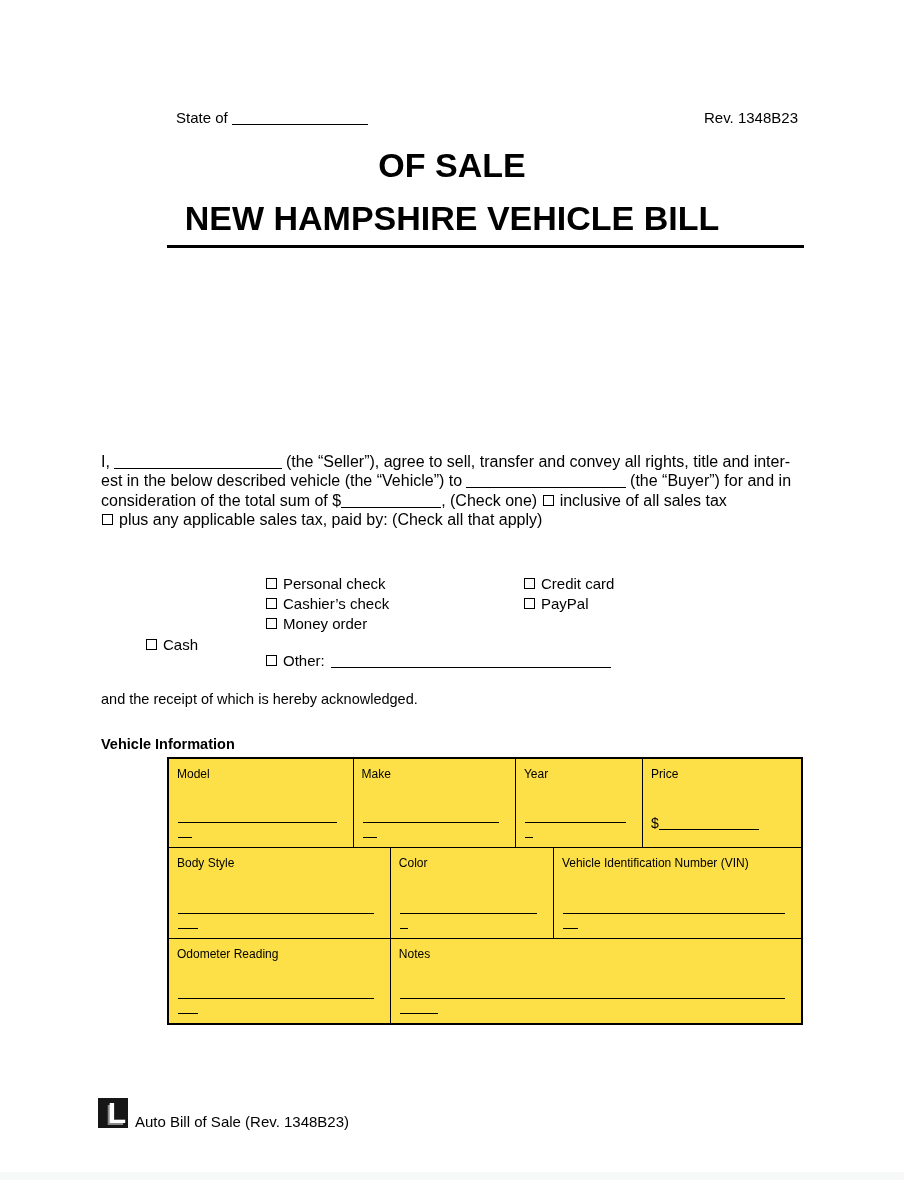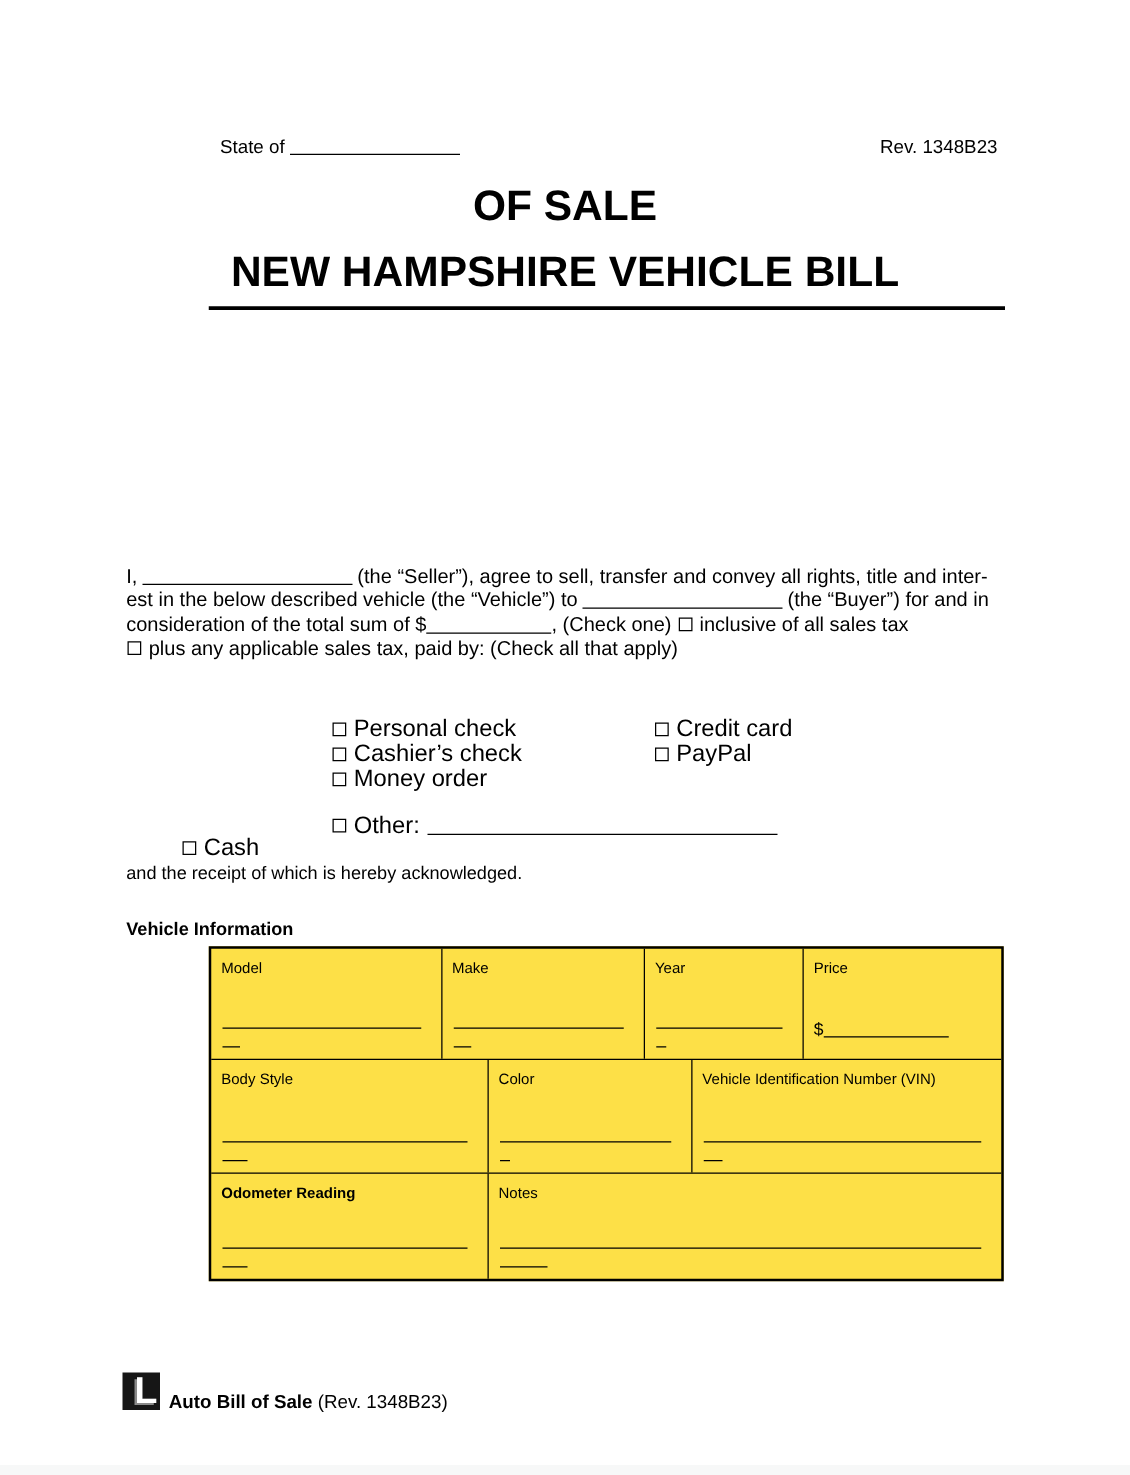--- a/index.html
+++ b/index.html
@@ -27,68 +27,68 @@
   .para .pline{white-space:nowrap;}
   .blank{display:inline-block;height:14px;border-bottom:1.4px solid #000;vertical-align:-2px;}
   .b-seller{width:168px;margin:0 4px;}
   .b-buyer{width:160px;margin:0 4px;}
   .b-sum{width:100px;}
   .cb{
     display:inline-block;width:9px;height:9px;border:1.3px solid #000;
     vertical-align:0px;margin:0 6px 0 1px;background:#fff;
   }
   
-  .pm{position:absolute;font-size:19px;line-height:20px;white-space:nowrap;}
+  .pm{position:absolute;font-size:15px;line-height:20px;white-space:nowrap;}
   .pm-center{left:265px;top:574px;}
   .pm-right{left:523px;top:574px;}
-  .pm-cash{left:145px;top:669px;}
+  .pm-cash{left:145px;top:635px;}
   .pm-other{left:265px;top:651px;}
   .b-other{width:280px;margin-left:6px;}
   
   .receipt{position:absolute;left:101px;top:691px;font-size:14.5px;white-space:nowrap;}
   .vi-heading{position:absolute;left:101px;top:736px;font-size:14.5px;font-weight:bold;white-space:nowrap;}
   
   .vi-table{
     position:absolute;left:167px;top:757px;width:636px;
     border:2px solid #000;box-sizing:border-box;background:#fde047;
   }
   .vrow{display:flex;}
   .vrow-1,.vrow-2{border-bottom:1.5px solid #000;}
   .vrow-1{height:88px;}
-  .vrow-2{height:90px;justify-content:flex-end;}
+  .vrow-2{height:90px;}
   .vrow-3{height:84px;}
   .vcell{
     position:relative;box-sizing:border-box;
     border-right:1.5px solid #000;
   }
   .vcell:last-child{border-right:none;}
   .vcell .lbl{position:absolute;left:8px;top:8px;font-size:12px;white-space:nowrap;}
   .fline{position:absolute;left:9px;right:16px;bottom:24px;border-bottom:1.6px solid #000;}
   .fwrap{position:absolute;left:9px;bottom:9px;border-bottom:1.6px solid #000;}
   .price-entry{position:absolute;left:8px;bottom:16px;font-size:14px;white-space:nowrap;}
   .b-price{width:100px;border-bottom:1.6px solid #000;vertical-align:-2px;}
   
   .c-model{width:29.2%;} .c-make{width:25.7%;} .c-year{width:20.1%;} .c-price{width:25.0%;}
   
   .c-body{width:35.1%;} .c-color{width:25.8%;} .c-vin{width:39.1%;}
   
-  .c-odo{width:35.1%;font-weight:bold;} .c-notes{width:64.9%;}
+  .c-odo{width:35.1%;} .c-notes{width:64.9%;}
   
   .logo{
     position:absolute;left:98px;top:1098px;width:30px;height:30px;
     background:#161616;overflow:hidden;
   }
   .logo .l-glyph{
     position:absolute;right:2px;top:-2px;
     font-size:30px;font-weight:bold;color:#ffffff;
     text-shadow:-2px 2px 0 #8a8a8a;
     font-family:"Liberation Sans", sans-serif;
   }
   .footer-text{position:absolute;left:135px;top:1113px;font-size:15px;white-space:nowrap;}
-  .footer-text .bold{font-weight:bold;}
+  .footer-text .bold{font-weight:normal;}
   .bottom-strip{position:absolute;left:0;right:0;bottom:0;height:8px;background:#f7f8f8;}
 </style>
 </head>
 <body>
 
 <div class="page">
 
   <div class="hdr-state">
     <span>State of</span><span class="blank"></span>
   </div>

